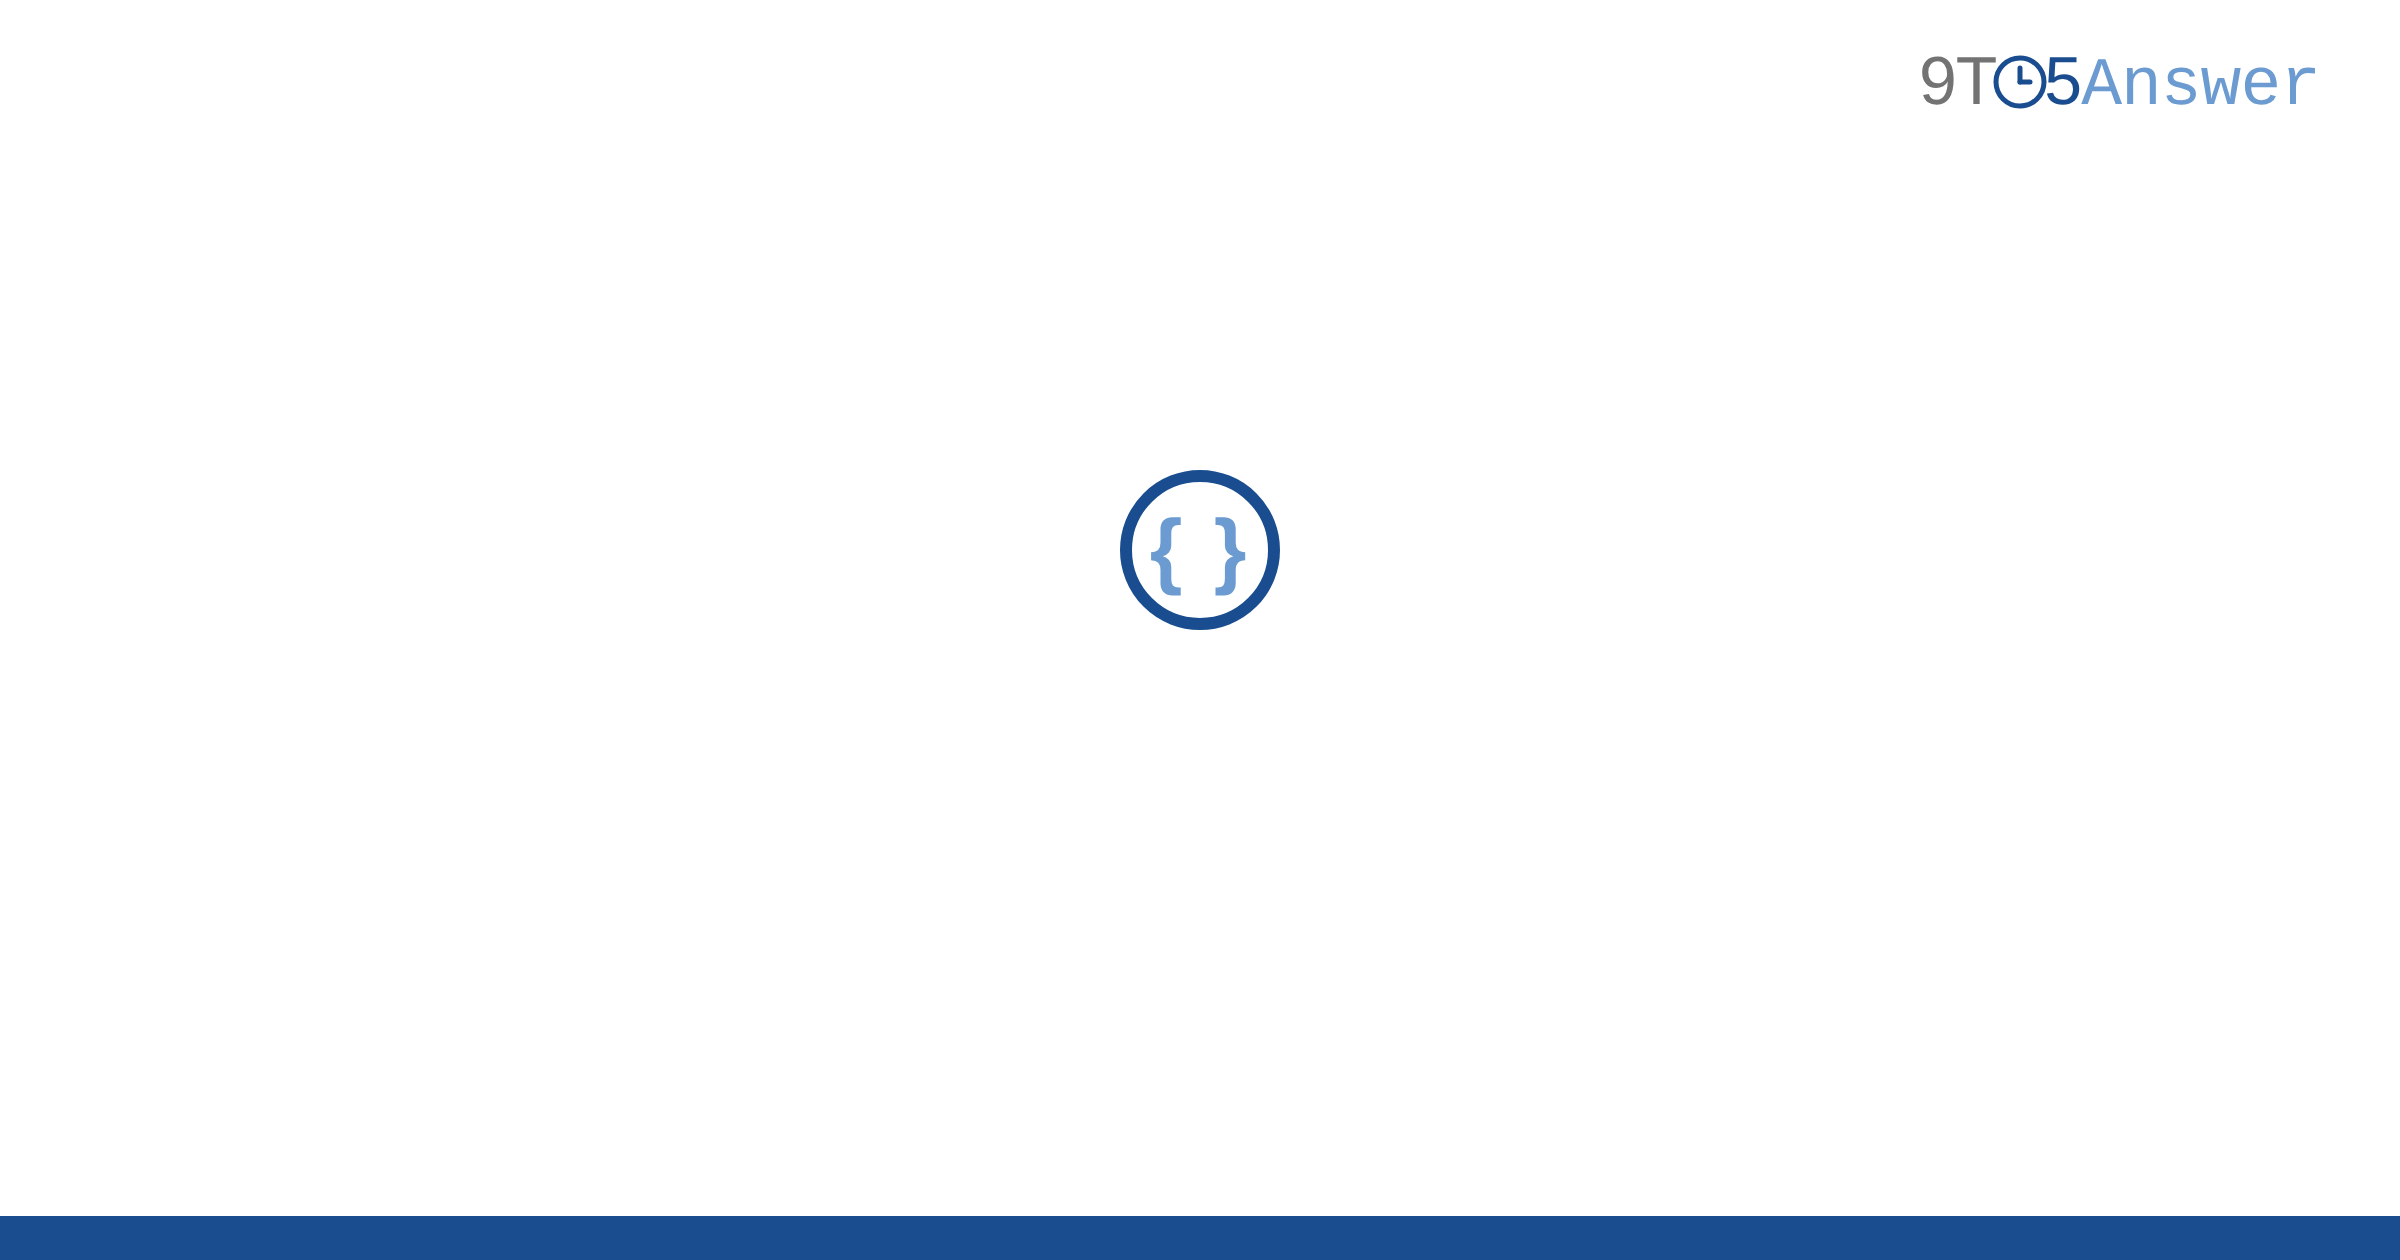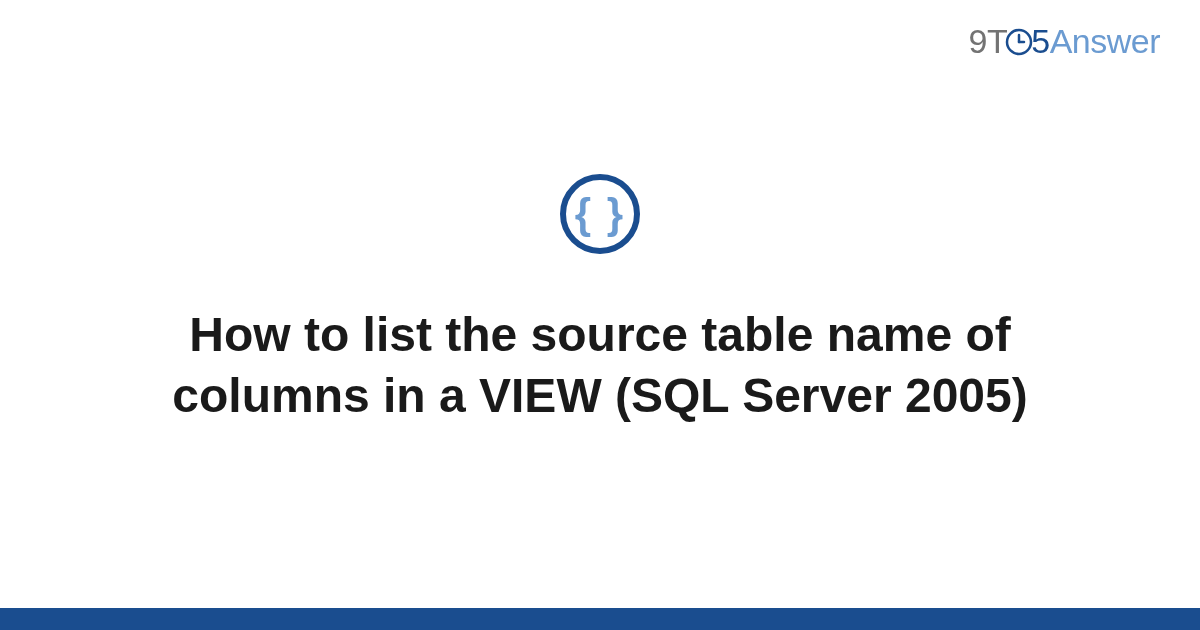--- a/index.html
+++ b/index.html
@@ -36,20 +36,21 @@
       vertical-align: -3px;
       margin: 0 -2px;
     }
     .brand-5 {
       color: #1a4d8f;
       font-weight: 500;
     }
     .brand-answer {
       color: #6b9bd1;
       font-weight: 400;
+      font-family: Liberation Mono, monospace;
     }
     .content {
       position: absolute;
       top: 0;
       left: 0;
       right: 0;
       bottom: 0;
       display: flex;
       flex-direction: column;
       align-items: center;
@@ -104,16 +105,15 @@
           <line x1="14" y1="14" x2="19" y2="14" stroke="#1a4d8f" stroke-width="2.5" stroke-linecap="round"></line>
         </svg>
       </span><span class="brand-5">5</span><span class="brand-answer">Answer</span>
   </div>
 </div>
 
 <div class="content">
   <div class="icon-container">
     <span class="braces">{ }</span>
   </div>
-  <h1 class="title">How to list the source table name of columns in a VIEW (SQL Server 2005)</h1>
 </div>
 
 <div class="footer-bar"></div>
 
 </body></html>

